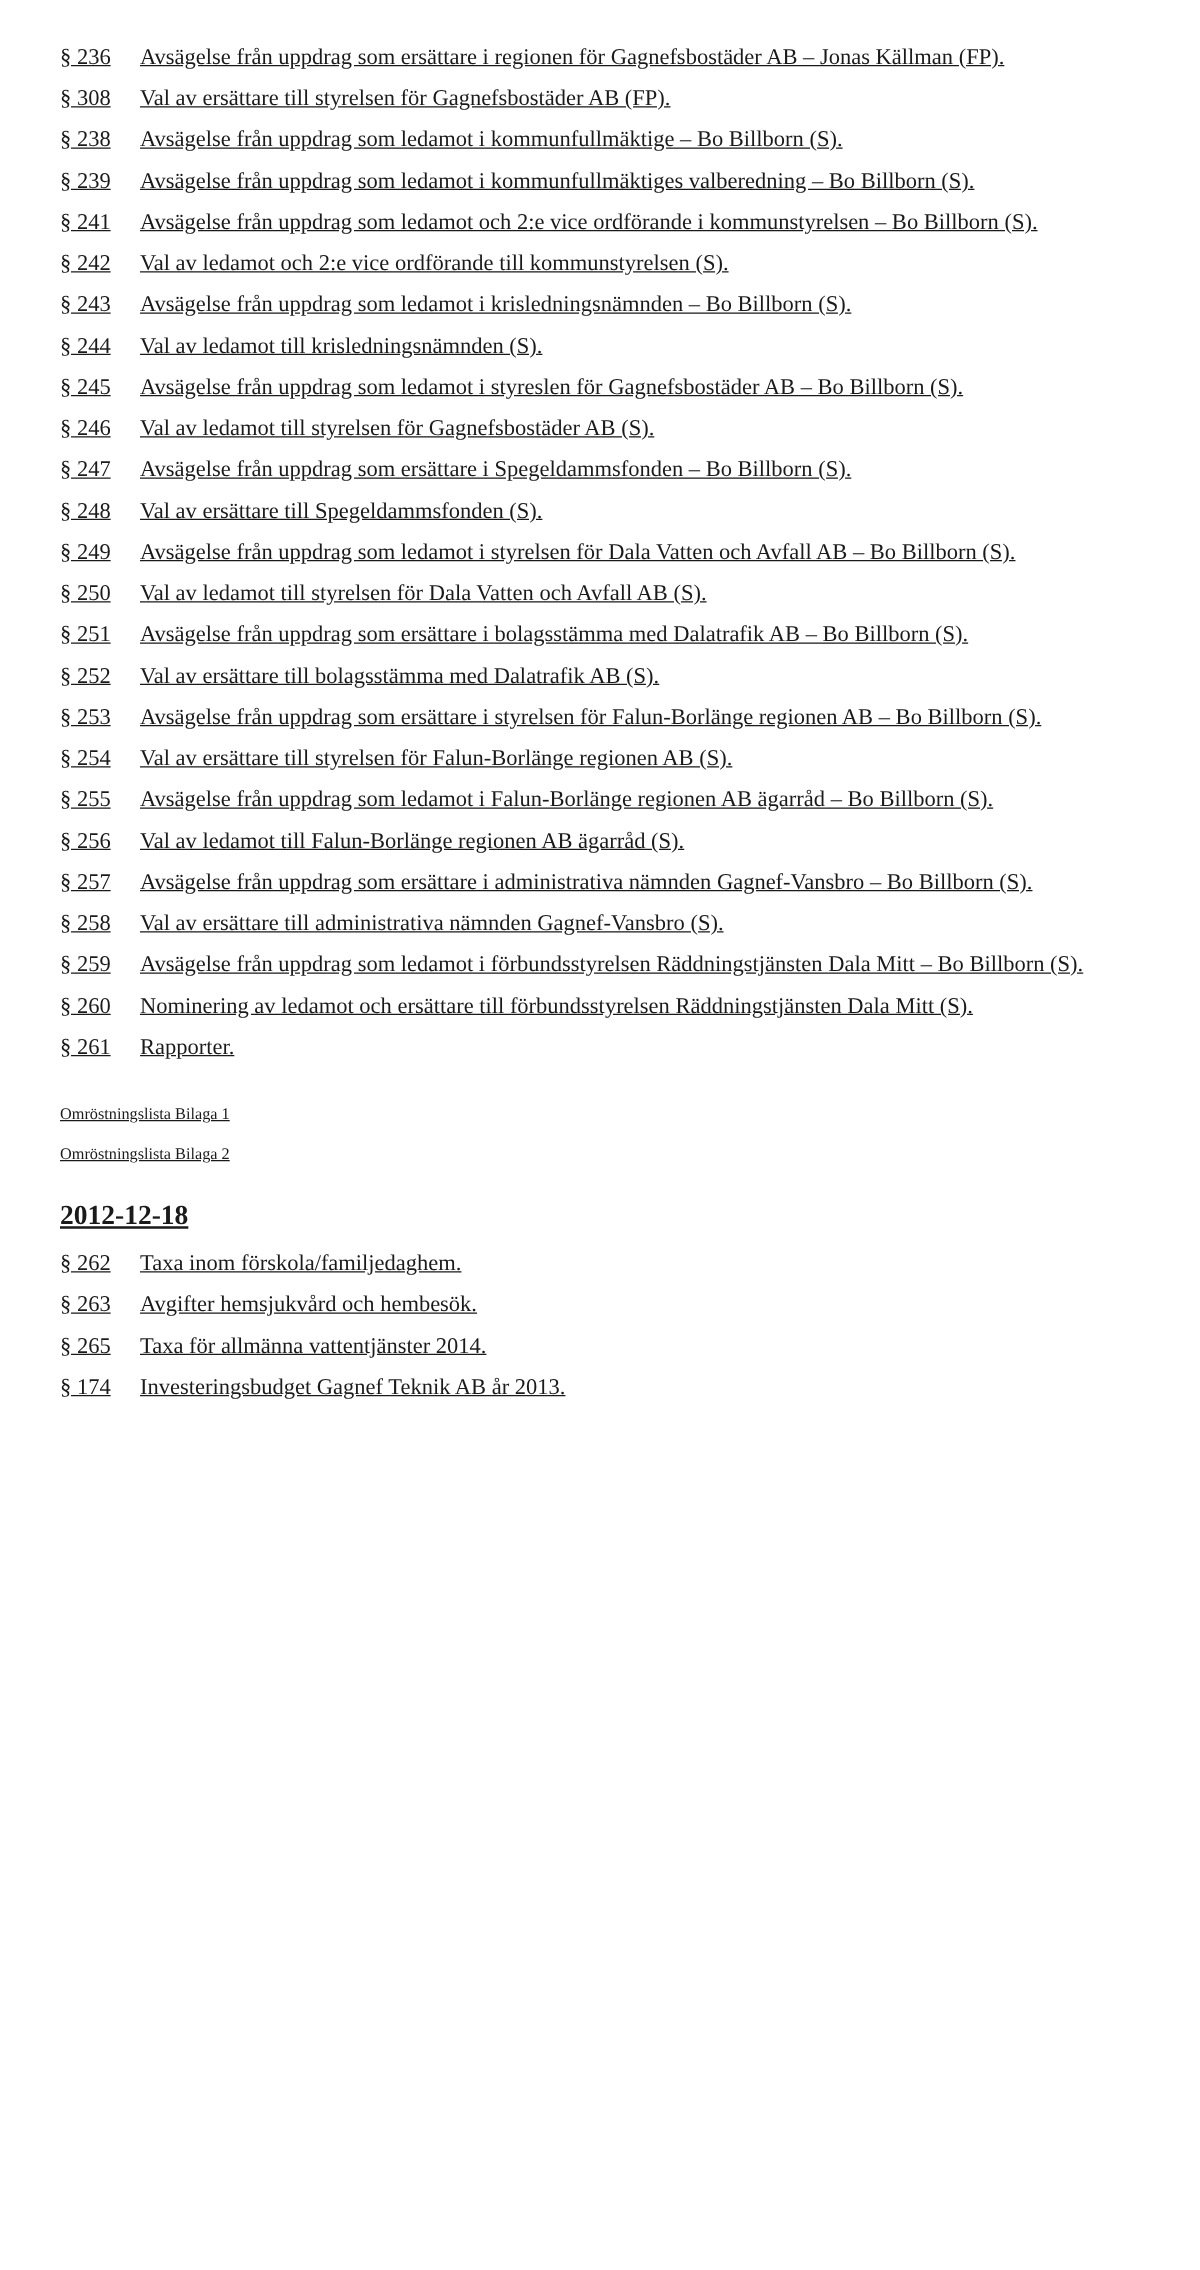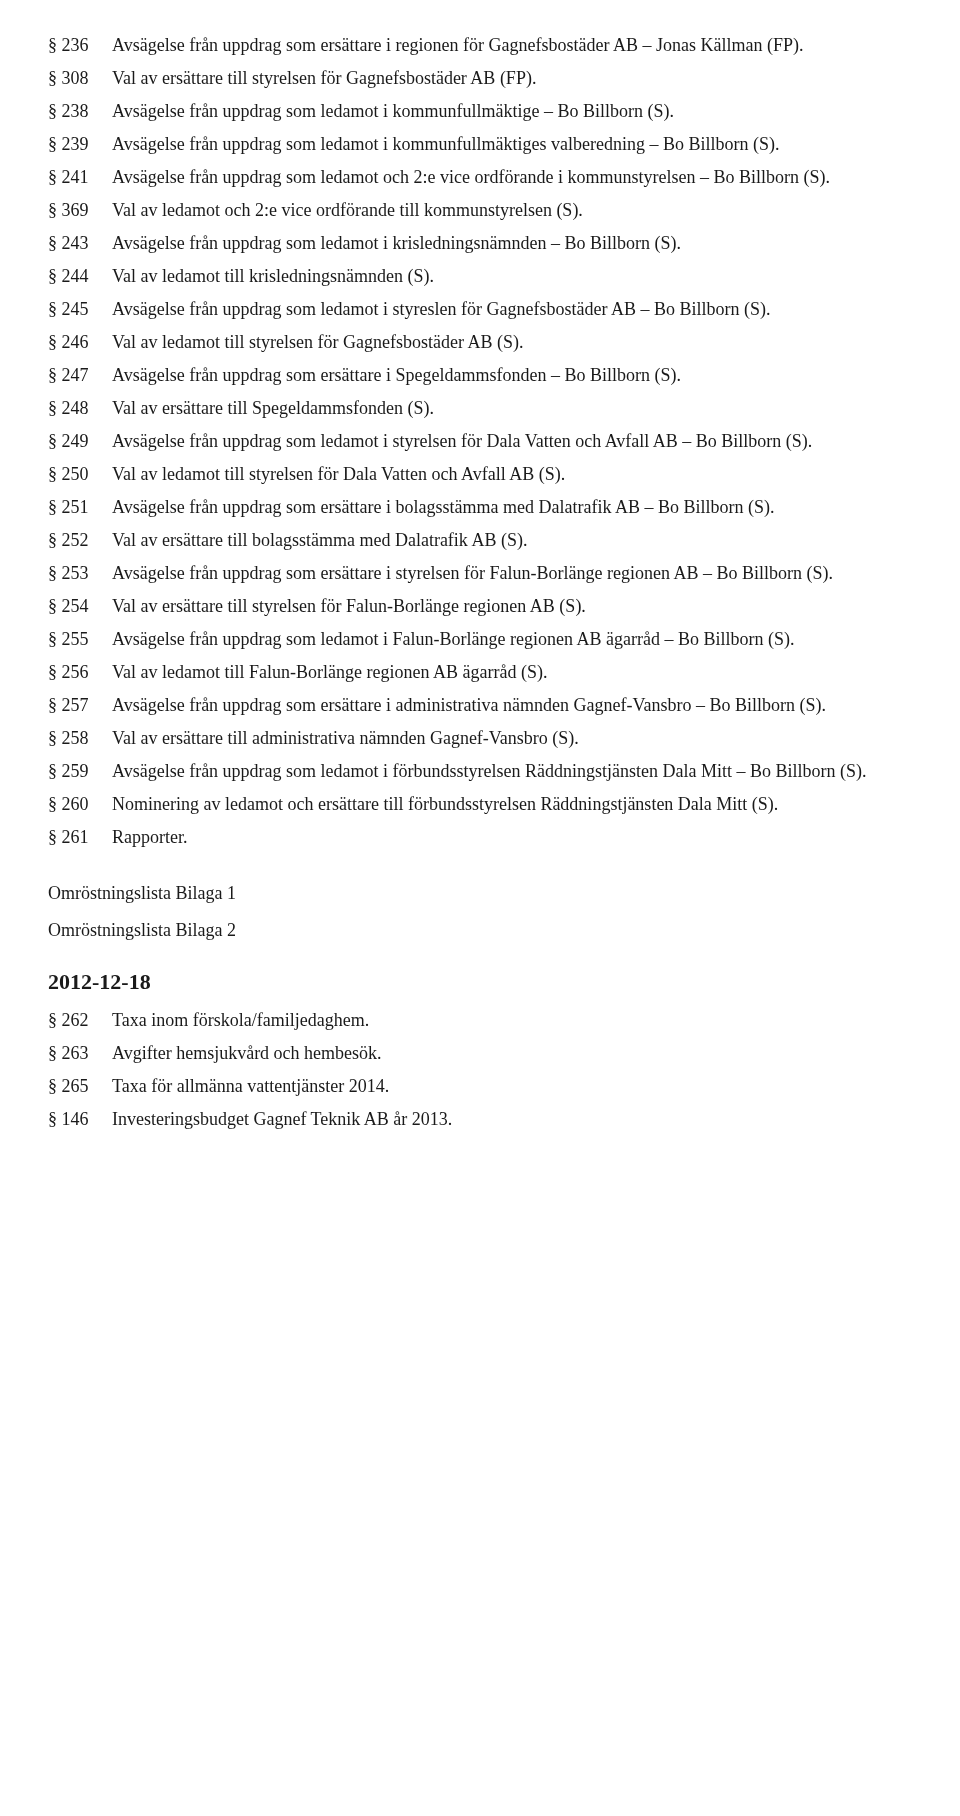--- a/index.html
+++ b/index.html
@@ -11,37 +11,38 @@
       background: #ffffff;
       font-family: "Times New Roman", Times, serif;
       font-size: 18px;
       color: #1a1a1a;
       padding: 32px 48px 48px 48px;
       width: 960px;
       min-height: 1816px;
     }
     .document-content {
       width: 100%;
+      text-decoration: underline;
     }
     .paragraph-item {
       display: flex;
       margin-bottom: 6px;
       line-height: 1.5;
     }
     .para-num {
       min-width: 64px;
       flex-shrink: 0;
       text-align: left;
       padding-right: 4px;
     }
     .para-text {
       flex: 1;
     }
     .section-heading {
-      font-size: 18px;
+      font-size: 13px;
       margin-top: 16px;
       margin-bottom: 4px;
     }
     .date-heading {
       font-size: 22px;
       font-weight: bold;
       margin-top: 28px;
       margin-bottom: 12px;
     }
     .spacer {
@@ -68,21 +69,21 @@
       </div>
       <div class="paragraph-item">
         <span class="para-num">§ 239</span>
         <span class="para-text">Avsägelse från uppdrag som ledamot i kommunfullmäktiges valberedning – Bo Billborn (S).</span>
       </div>
       <div class="paragraph-item">
         <span class="para-num">§ 241</span>
         <span class="para-text">Avsägelse från uppdrag som ledamot och 2:e vice ordförande i kommunstyrelsen – Bo Billborn (S).</span>
       </div>
       <div class="paragraph-item">
-        <span class="para-num">§ 369</span>
+        <span class="para-num">§ 242</span>
         <span class="para-text">Val av ledamot och 2:e vice ordförande till kommunstyrelsen (S).</span>
       </div>
       <div class="paragraph-item">
         <span class="para-num">§ 243</span>
         <span class="para-text">Avsägelse från uppdrag som ledamot i krisledningsnämnden – Bo Billborn (S).</span>
       </div>
       <div class="paragraph-item">
         <span class="para-num">§ 244</span>
         <span class="para-text">Val av ledamot till krisledningsnämnden (S).</span>
       </div>
@@ -170,18 +171,18 @@
       </div>
       <div class="paragraph-item">
         <span class="para-num">§ 263</span>
         <span class="para-text">Avgifter hemsjukvård och hembesök.</span>
       </div>
       <div class="paragraph-item">
         <span class="para-num">§ 265</span>
         <span class="para-text">Taxa för allmänna vattentjänster 2014.</span>
       </div>
       <div class="paragraph-item">
-        <span class="para-num">§ 146</span>
+        <span class="para-num">§ 174</span>
         <span class="para-text">Investeringsbudget Gagnef Teknik AB år 2013.</span>
       </div>
     </div>
 
 </div>
 
 </body></html>

